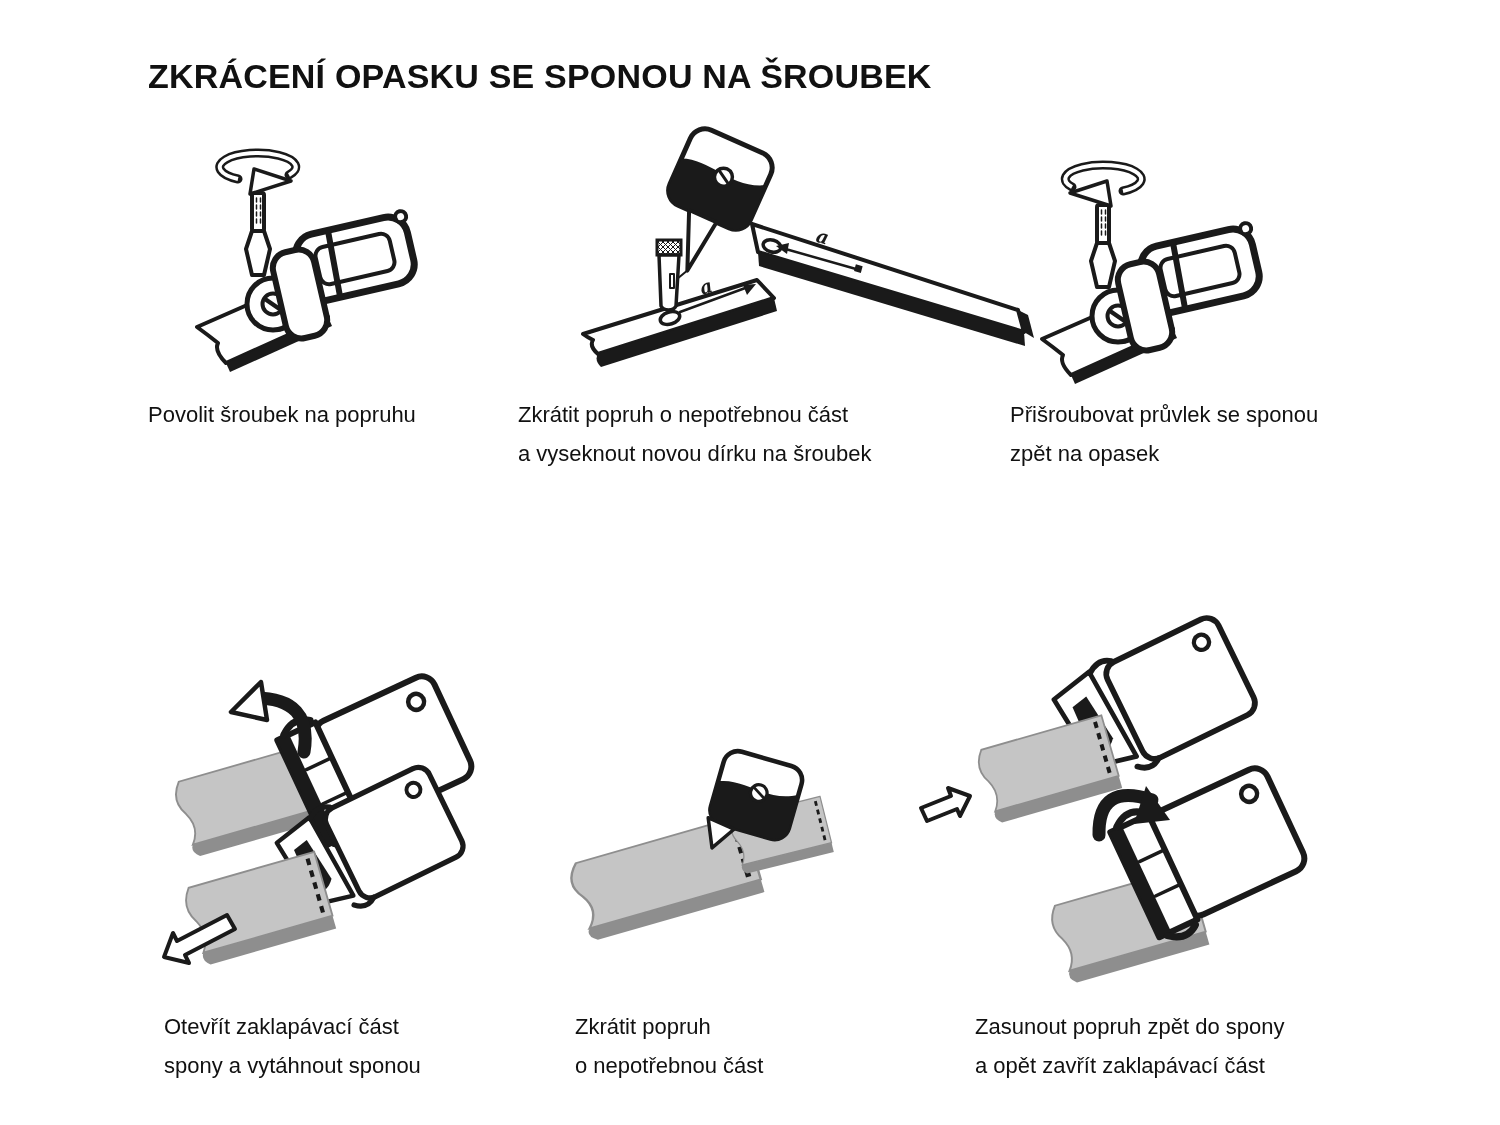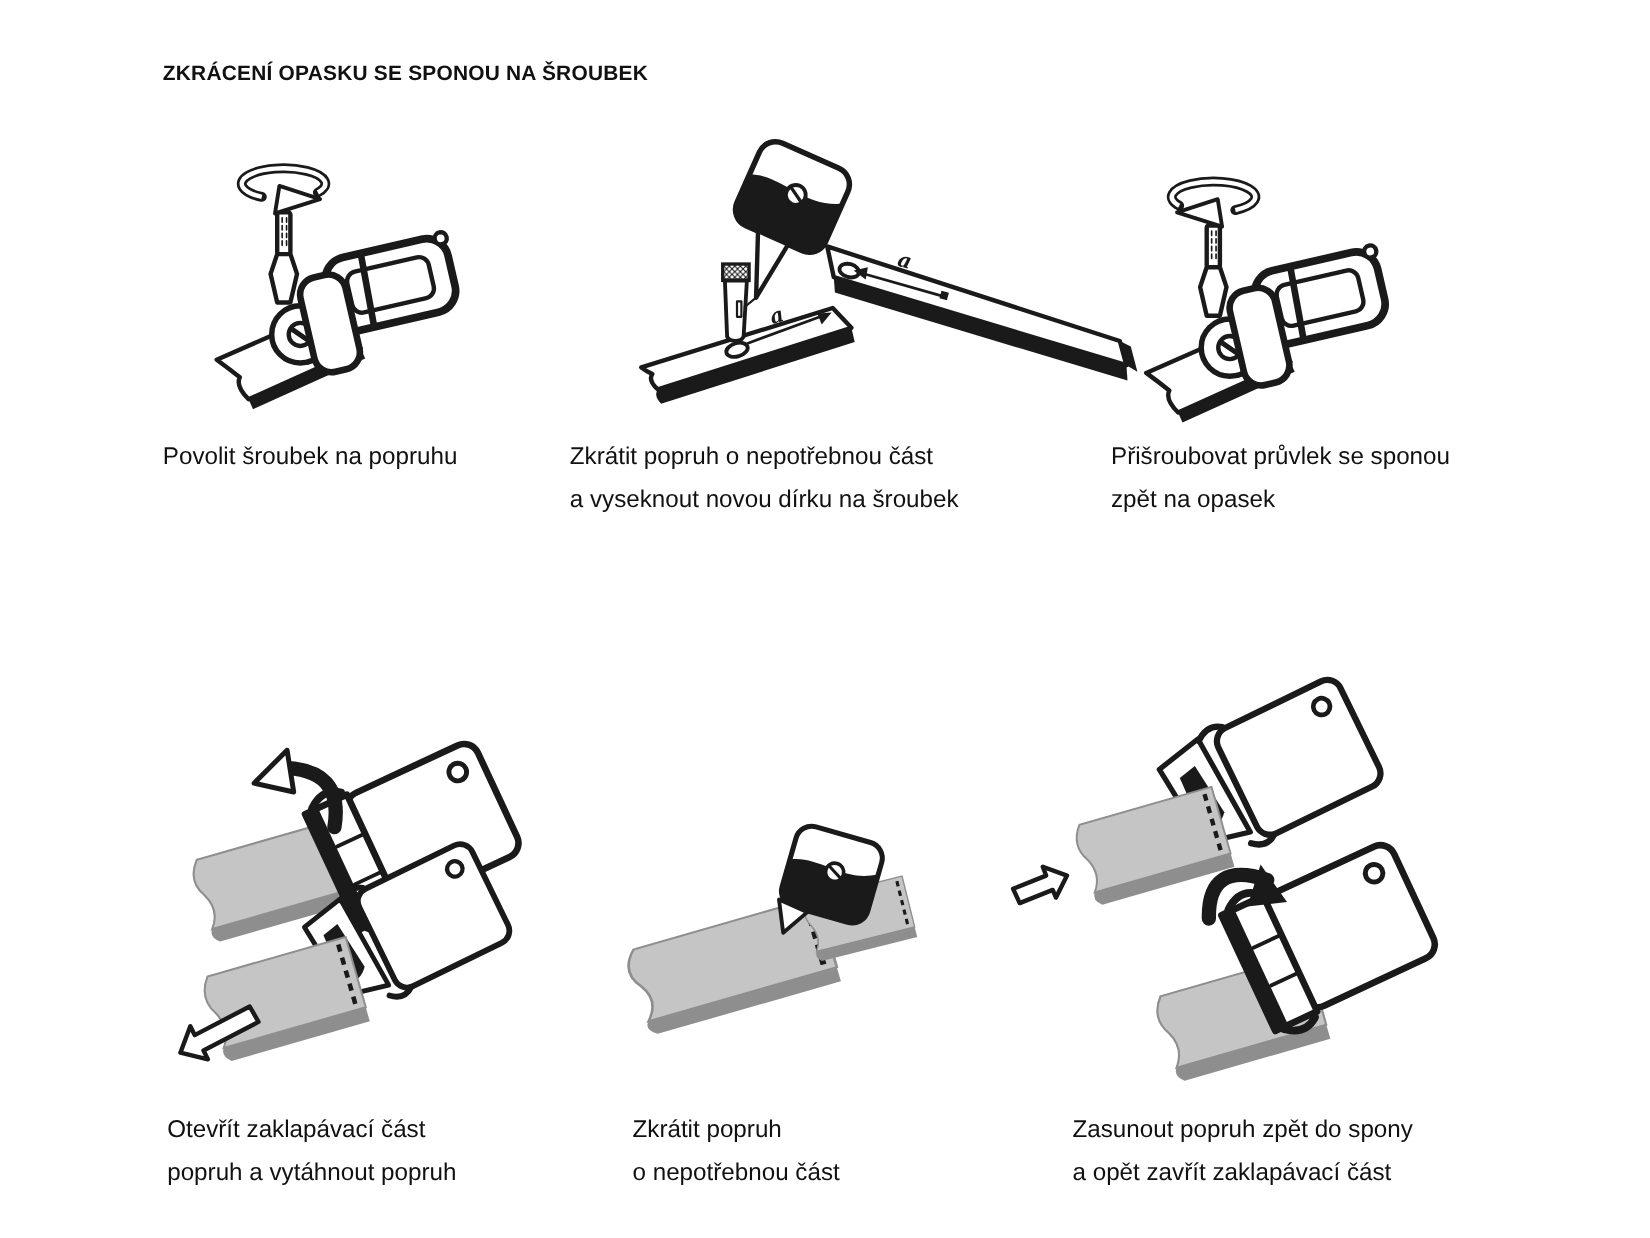--- a/index.html
+++ b/index.html
@@ -2,21 +2,21 @@
 <html style="--bg: #ffffff; --ink: #1a1a1a; --text: #111111; --strap: #c5c5c5; --strap-edge: #8e8e8e;"><head>
 <meta charset="utf-8">
 <style>
   :root{
     --bg:#ffffff; --ink:#1a1a1a; --text:#111111;
     --strap:#c5c5c5; --strap-edge:#8e8e8e;
   }
   html,body{margin:0;padding:0}
   body{width:1500px;height:1125px;background:var(--bg);font-family:"Liberation Sans",sans-serif}
   .sheet{position:relative;width:1500px;height:1125px;background:var(--bg);overflow:hidden}
-  .title{position:absolute;font-weight:700;font-size:19px;letter-spacing:.2px;color:var(--text);white-space:nowrap}
+  .title{position:absolute;font-weight:700;font-size:34px;letter-spacing:.2px;color:var(--text);white-space:nowrap}
   .cap{position:absolute;font-size:22px;line-height:39px;color:var(--text);white-space:nowrap}
   .cap span{display:block}
   .ill{position:absolute}
   .ill svg{display:block;overflow:visible}
   .defs{position:absolute;width:0;height:0}
   .wh{fill:#fff;stroke:var(--ink);stroke-linejoin:round;stroke-linecap:round}
   .bk{fill:var(--ink);stroke:none}
   .ln{fill:none;stroke:var(--ink);stroke-linecap:round;stroke-linejoin:round}
   .sface{fill:var(--strap);stroke:var(--strap-edge);stroke-width:2}
   .sedge{fill:var(--strap-edge);stroke:none}
@@ -221,23 +221,23 @@
       <polygon class="wh" points="9,186 39,174 36,166 58,174 48,194 45,187 15,199" stroke-width="4"></polygon>
       <use href="#strap-g" transform="translate(135,284) rotate(-16) scale(0.97,0.95)"></use>
       <use href="#buckle-closed" transform="translate(250,250) rotate(-25)"></use>
       <g>
         <path class="ln" d="M 187,213 Q 186,160 240,178" stroke-width="13" stroke-linecap="butt"></path>
         <polygon class="bk" points="234,164 258,198 222,202"></polygon>
       </g>
     </svg>
   </figure>
 
-  <div class="cap" style="left:152px;top:1007px">
+  <div class="cap" style="left:164px;top:1007px">
     <span>Otevřít zaklapávací část</span>
-    <span>popruh a vytáhnout popruh</span>
+    <span>spony a vytáhnout sponou</span>
   </div>
   <div class="cap" style="left:975px;top:1007px">
     <span>Zasunout popruh zpět do spony</span>
     <span>a opět zavřít zaklapávací část</span>
   </div>
   <div class="cap" style="left:575px;top:1007px">
     <span>Zkrátit popruh</span>
     <span>o nepotřebnou část</span>
   </div>
 

